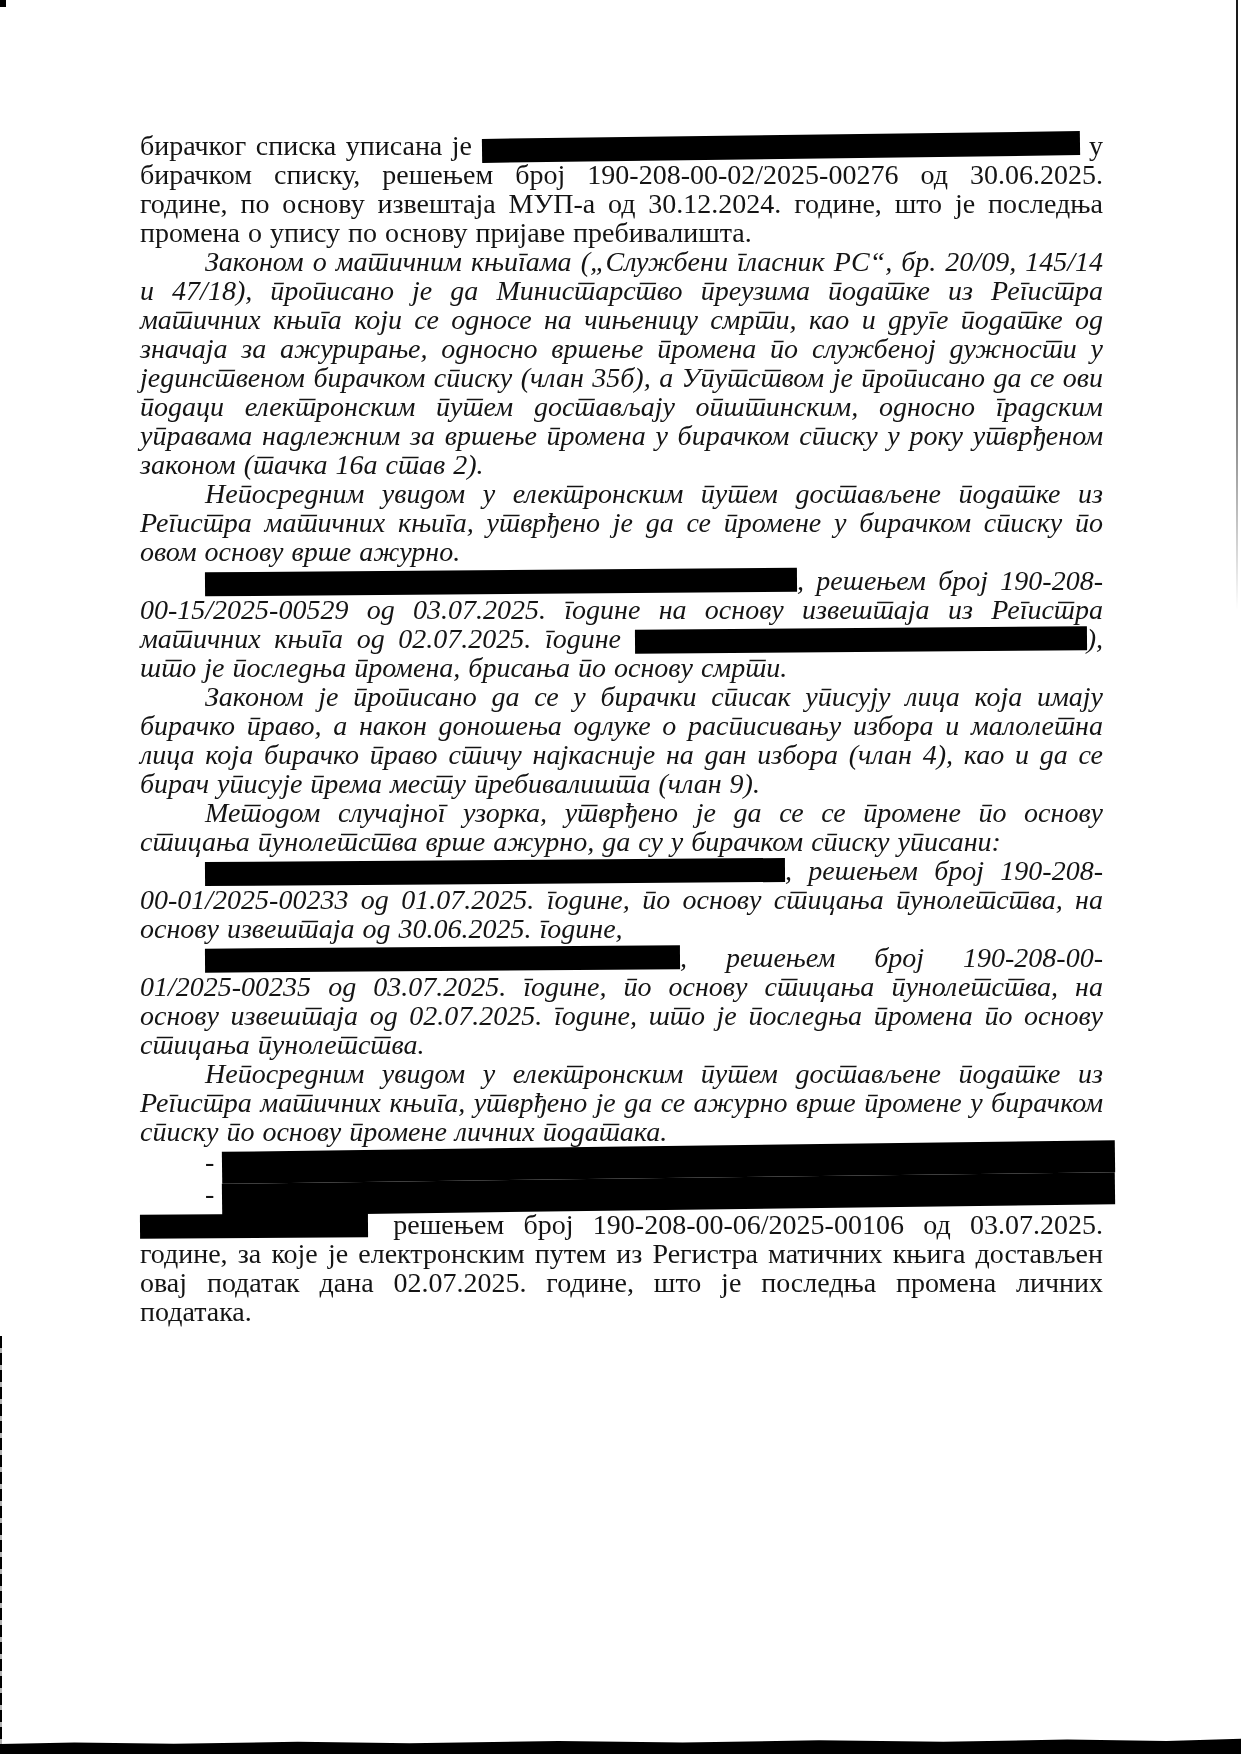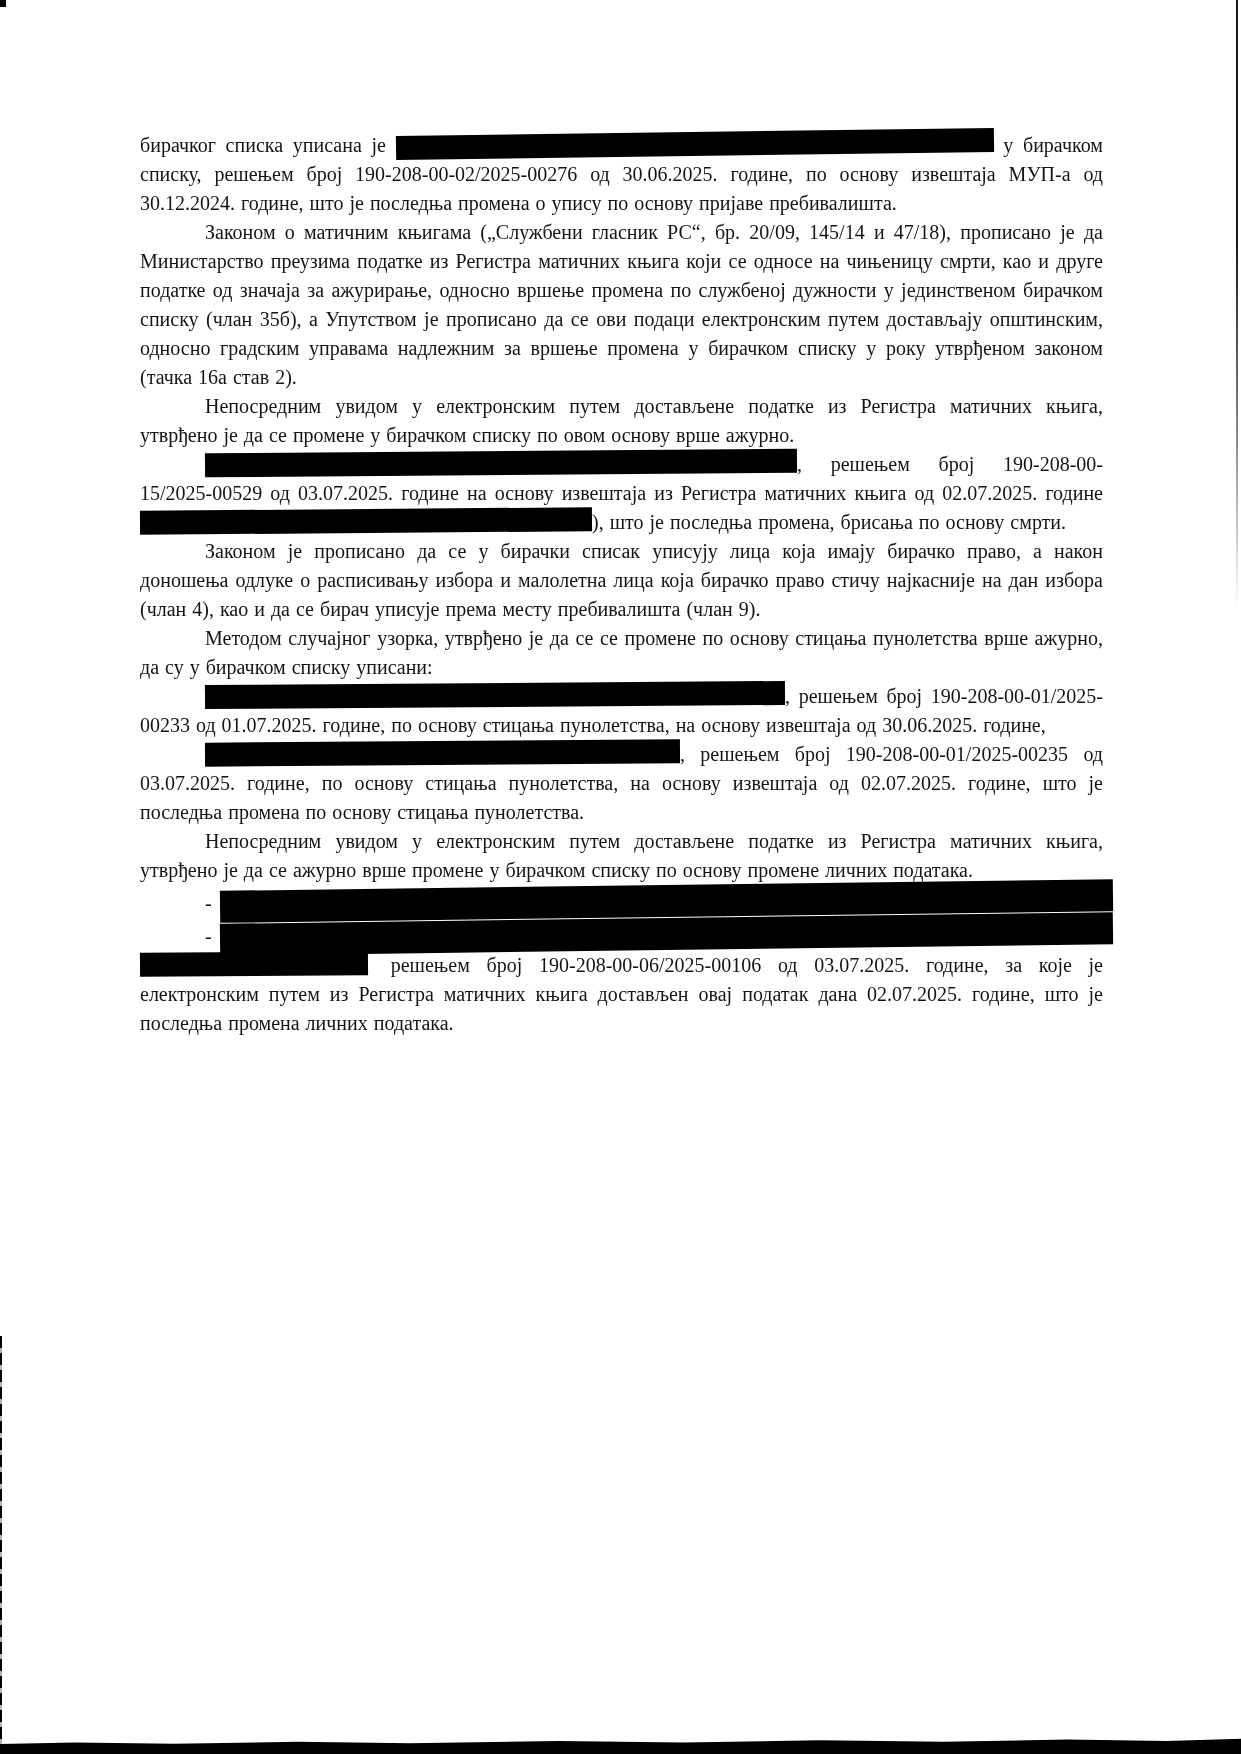--- a/index.html
+++ b/index.html
@@ -7,27 +7,27 @@
     width:1241px;height:1754px;
     background:#ffffff;
     font-family:"Liberation Serif", serif;
     position:relative;
     overflow:hidden;
   }
   .page{position:absolute;inset:0;background:#fff;}
   .content{
     position:absolute;
     left:140px;top:131px;width:963px;
-    font-size:20px;line-height:29px;
+    font-size:28px;line-height:29px;
     color:#141414;
     text-align:justify;
     word-spacing:1px;
   }
   .content p{margin:0;padding:0;}
-  .ind{text-indent:65px;}
+  .ind{text-indent:65px;font-style:italic;}
   .nowrap{white-space:nowrap;overflow:visible;}
   
   .redact{
     display:inline-block;
     background:#000;
     height:24px;
     vertical-align:-4px;
   }
   .r-p1  {width:598px; transform:rotate(-0.75deg);}
   .r-p5a {width:592px; transform:rotate(-0.45deg);}

